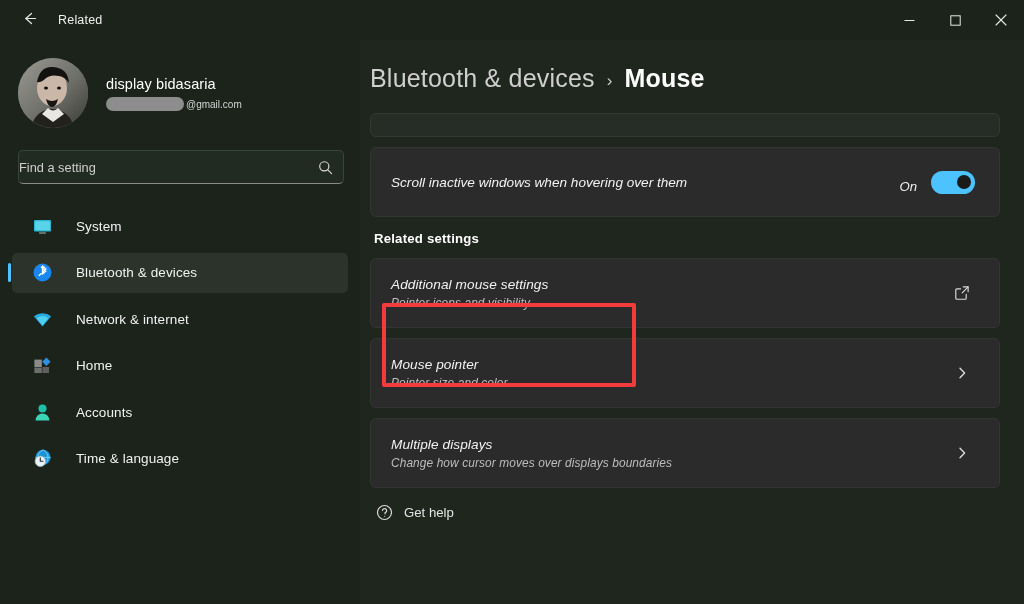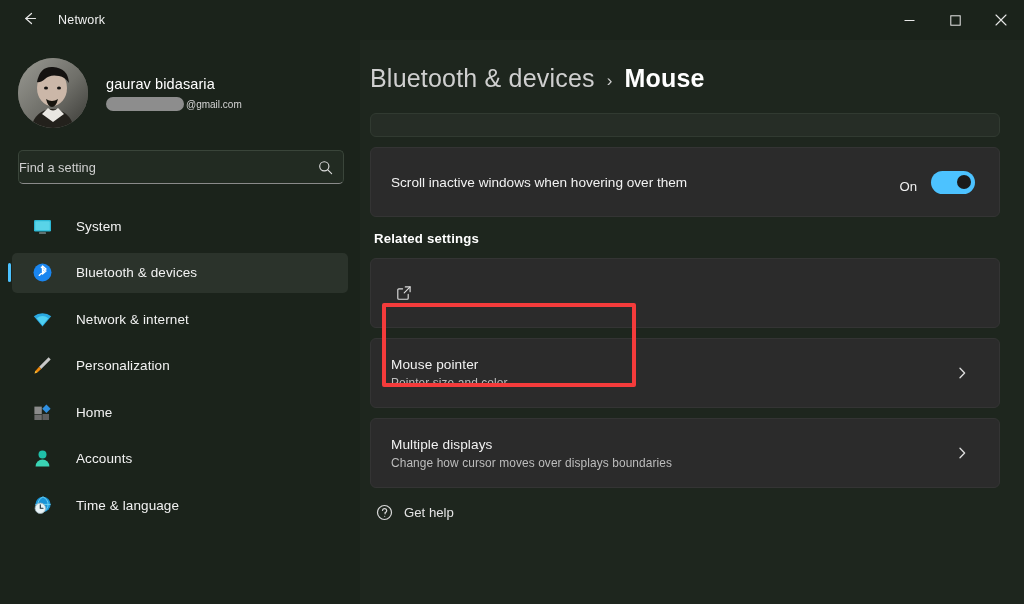--- a/index.html
+++ b/index.html
@@ -116,20 +116,21 @@
   .card {
     background: #2b2b2b;
     border: 1px solid #343434;
     border-radius: 6px;
     margin-bottom: 10px;
   }
   .card-stub { height: 24px; margin-bottom: 10px; background:#262d26; border:1px solid #313a31; border-radius:6px; }
   .card-row {
     min-height: 68px; display: flex; align-items: center;
     padding: 0 24px 0 20px;
+    font-style: italic;
   }
   .card-texts { flex: 1; min-width: 0; }
   .card-title { font-size: 13.6px; color: #f2f2f2; letter-spacing: .1px; }
   .card-sub { font-size: 11.9px; color: #bdbdbd; margin-top: 4px; letter-spacing: .1px; }
   .card-single { font-size: 13.6px; color: #f2f2f2; flex: 1; }
   .toggle-area { display: flex; align-items: flex-end; }
   .toggle-label { font-size: 13.2px; color: #f0f0f0; margin-right: 14px; }
   .toggle {
     width: 44px; height: 23px; border-radius: 12px;
     background: #4cc2ff; position: relative;
@@ -172,21 +173,21 @@
 
   <div class="titlebar">
     <div class="tb-back">
       <span>
         <svg width="17" height="17" viewBox="0 0 17 17" fill="none" stroke="currentColor" stroke-width="1.2">
           <path d="M10.5 3.5 L4.8 8.5 L10.5 13.5" stroke-linecap="round" stroke-linejoin="round"></path>
           <path d="M4.8 8.5 H14.5" stroke-linecap="round"></path>
         </svg>
       </span>
     </div>
-    <div class="tb-title">Network</div>
+    <div class="tb-title">Related</div>
     <div class="tb-spacer"></div>
     <div class="wincontrols">
       <div class="wc">
         <span>
           <svg width="11" height="11" viewBox="0 0 11 11">
               <rect x="0.5" y="5" width="10" height="1" fill="currentColor"></rect>
             </svg>
         </span>
       </div>
       <div class="wc">
@@ -224,21 +225,21 @@
             <ellipse cx="34" cy="30" rx="15" ry="18" fill="#cbb7a8"></ellipse>
             <path d="M19 24 q3-16 16-15 q15 1 16 16 q-4-6-10-7 q-9 -2 -14 3 q-5 4 -8 3z" fill="#141210"></path>
             <ellipse cx="28" cy="30" rx="2" ry="1.6" fill="#141210"></ellipse>
             <ellipse cx="41" cy="30" rx="2" ry="1.6" fill="#141210"></ellipse>
             <path d="M28 41 q6 4 12 0 q-2 8 -6 8 q-4 0 -6 -8z" fill="#17150f"></path>
             <path d="M13 70 q4-18 21-19 q18 1 22 19z" fill="#23211c"></path>
             <path d="M30 50 q5 5 10 0 l6 6 -11 8 -11 -8z" fill="#e9e7e2"></path>
           </svg>
         </div>
         <div class="acct-text">
-          <div class="acct-name">gaurav bidasaria</div>
+          <div class="acct-name">display bidasaria</div>
           <div class="acct-mail">
             <span class="redact"></span>
             <span>@gmail.com</span>
           </div>
         </div>
       </div>
 
       <div class="searchwrap">
         <div class="searchbox">
           <div class="ph">Find a setting</div>
@@ -278,30 +279,20 @@
         <div class="nav-item">
           <span class="nav-ico">
             <svg width="21" height="21" viewBox="0 0 21 21">
               <path d="M1.8 7.2 A14 14 0 0 1 19.2 7.2 L10.5 17.4 Z" fill="#2aa8e0"></path>
               <path d="M4.6 9.2 A10 10 0 0 1 16.4 9.2 L10.5 16.2 Z" fill="#4fd0f2"></path>
             </svg>
           </span>
           <span class="nav-label">Network &amp; internet</span>
         </div>
 
-        <div class="nav-item">
-          <span class="nav-ico">
-            <svg width="21" height="21" viewBox="0 0 21 21">
-              <path d="M16.6 2.3 L18.7 4.4 L9.2 13.9 L7.1 11.8 Z" fill="#c9c9c9"></path>
-              <path d="M7.1 11.8 L9.2 13.9 L5.4 17.6 L2.6 18.6 L3.6 15.8 Z" fill="#f08a0c"></path>
-              <path d="M2.6 18.6 L3.6 15.8 L5.1 17.3 Z" fill="#f5c542"></path>
-            </svg>
-          </span>
-          <span class="nav-label">Personalization</span>
-        </div>
 
         <div class="nav-item">
           <span class="nav-ico">
             <svg width="21" height="21" viewBox="0 0 21 21">
               <rect x="2.4" y="4.6" width="7.4" height="7.4" fill="#8b8b8b"></rect>
               <rect x="2.4" y="12.6" width="7.4" height="5.4" fill="#6e6e6e"></rect>
               <rect x="10.4" y="12" width="6.6" height="6" fill="#5f5f5f"></rect>
               <path d="M14.4 2.6 L18.6 6.8 L14.4 11 L10.2 6.8 Z" fill="#2f8fe0"></path>
             </svg>
           </span>
@@ -353,20 +344,24 @@
               <span class="knob"></span>
             </span>
           </div>
         </div>
       </div>
 
       <div class="section-head">Related settings</div>
 
       <div class="card">
         <div class="card-row">
+          <div class="card-texts">
+            <div class="card-title">Additional mouse settings</div>
+            <div class="card-sub">Pointer icons and visibility</div>
+          </div>
           <div class="extlink">
             <svg width="16" height="16" viewBox="0 0 16 16" fill="none" stroke="currentColor" stroke-width="1.15">
               <path d="M9.3 1.9 H14.1 V6.7" stroke-linecap="round" stroke-linejoin="round"></path>
               <path d="M14.1 1.9 L8.2 7.8" stroke-linecap="round"></path>
               <path d="M12.2 9.4 V13.2 a1 1 0 0 1 -1 1 H2.8 a1 1 0 0 1 -1 -1 V4.8 a1 1 0 0 1 1 -1 H6.6" stroke-linecap="round" stroke-linejoin="round"></path>
             </svg>
           </div>
         </div>
       </div>
 

